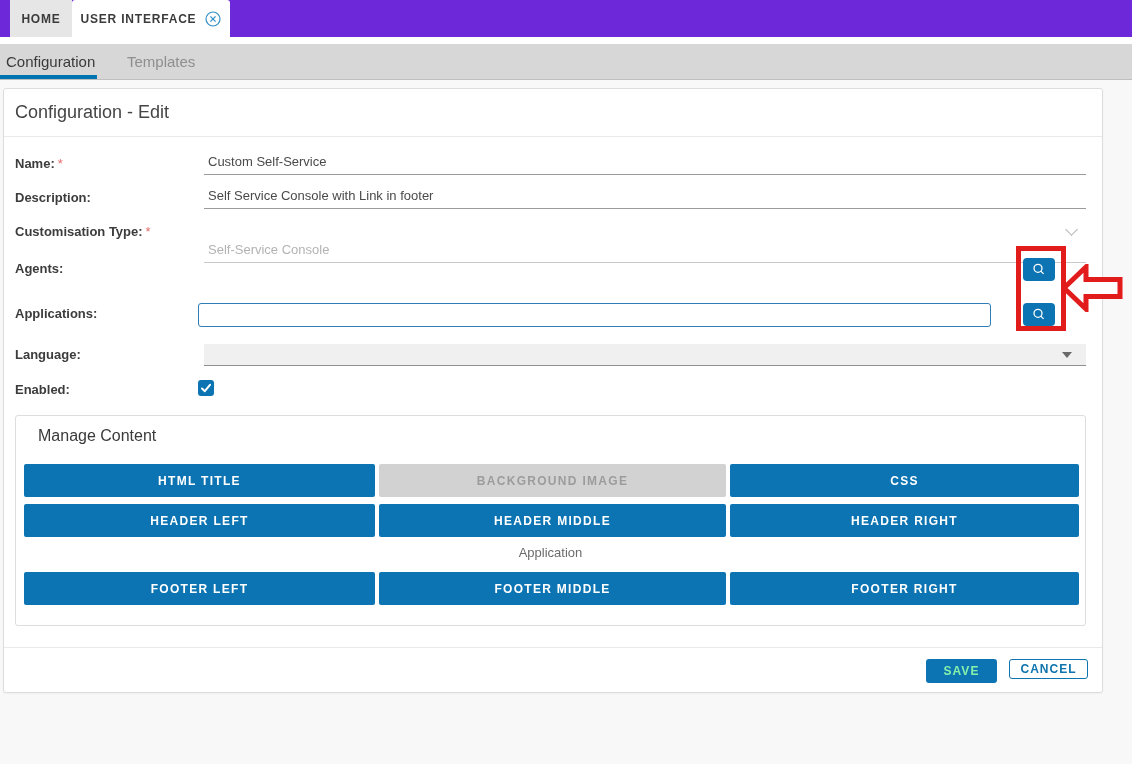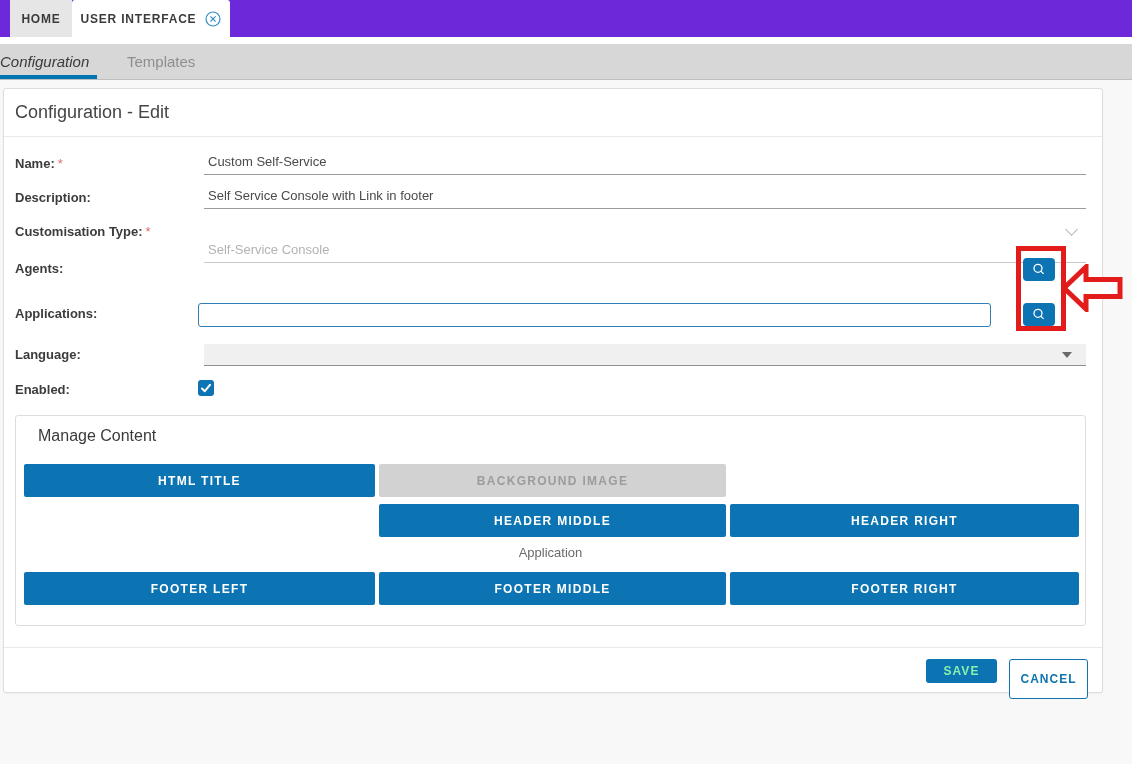--- a/index.html
+++ b/index.html
@@ -102,21 +102,21 @@
   .mc-r3 { top:156px; }
   .mc-app-label { position:absolute; left:0; top:129px; width:100%; text-align:center; font-size:13px; color:#6b6b6b; }
 
   
   .save-btn {
     left:922px; top:570px; width:71px; height:24px;
     background:#0c74b2; color:#86efac; border:none; border-radius:3px;
     font-family:"Liberation Sans",sans-serif; font-size:12px; font-weight:700; letter-spacing:1px; cursor:pointer;
   }
   .cancel-btn {
-    left:1005px; top:570px; width:79px; height:40px;
+    left:1005px; top:570px; width:79px; height:20px;
     background:#fff; color:#0f74ad; border:1px solid #0f74ad; border-radius:3px;
     font-family:"Liberation Sans",sans-serif; font-size:12px; font-weight:700; letter-spacing:1px; cursor:pointer;
   }
 
   
   .anno-rect {
     left:1016px; top:246px; width:50px; height:85px;
     border:5px solid #e21b1b; background:transparent; pointer-events:none;
   }
   .anno-arrow { left:1061px; top:264px; pointer-events:none; }
@@ -134,21 +134,21 @@
       <svg width="16" height="16" viewBox="0 0 16 16">
         <circle cx="8" cy="8" r="7" fill="none" stroke="#3290c3" stroke-width="1.2"></circle>
         <line x1="5.4" y1="5.4" x2="10.6" y2="10.6" stroke="#3290c3" stroke-width="1.2"></line>
         <line x1="10.6" y1="5.4" x2="5.4" y2="10.6" stroke="#3290c3" stroke-width="1.2"></line>
       </svg>
     </span>
   </div>
 </div>
 
 <div class="abs subtabbar">
-  <span class="subtab" style="left:0;font-style:italic;">Configuration</span>
+  <span class="subtab" style="left:6px;">Configuration</span>
   <span class="subtab inactive" style="left:127px;">Templates</span>
   <div class="subtab-underline"></div>
 </div>
 
 <div class="abs pagebg"></div>
 
 <div class="card">
 
   <div class="abs page-title">Configuration - Edit</div>
   <div class="abs hdiv" style="top:47px;"></div>
@@ -207,21 +207,23 @@
         <polyline points="3,7.5 5.8,10.2 11,3.8" fill="none" stroke="#ffffff" stroke-width="2" stroke-linecap="round" stroke-linejoin="round"></polyline>
       </svg>
     </span>
   </div>
 
   <div class="abs mc-box">
     <div class="mc-title">Manage Content</div>
 
     <button class="mc-btn mc-r1 mc-c1">HTML TITLE</button>
     <button class="mc-btn mc-r1 mc-c2 disabled">BACKGROUND IMAGE</button>
-
+    <button class="mc-btn mc-r1 mc-c3">CSS</button>
+
+    <button class="mc-btn mc-r2 mc-c1">HEADER LEFT</button>
     <button class="mc-btn mc-r2 mc-c2">HEADER MIDDLE</button>
     <button class="mc-btn mc-r2 mc-c3">HEADER RIGHT</button>
 
     <div class="mc-app-label">Application</div>
 
     <button class="mc-btn mc-r3 mc-c1">FOOTER LEFT</button>
     <button class="mc-btn mc-r3 mc-c2">FOOTER MIDDLE</button>
     <button class="mc-btn mc-r3 mc-c3">FOOTER RIGHT</button>
   </div>
 

